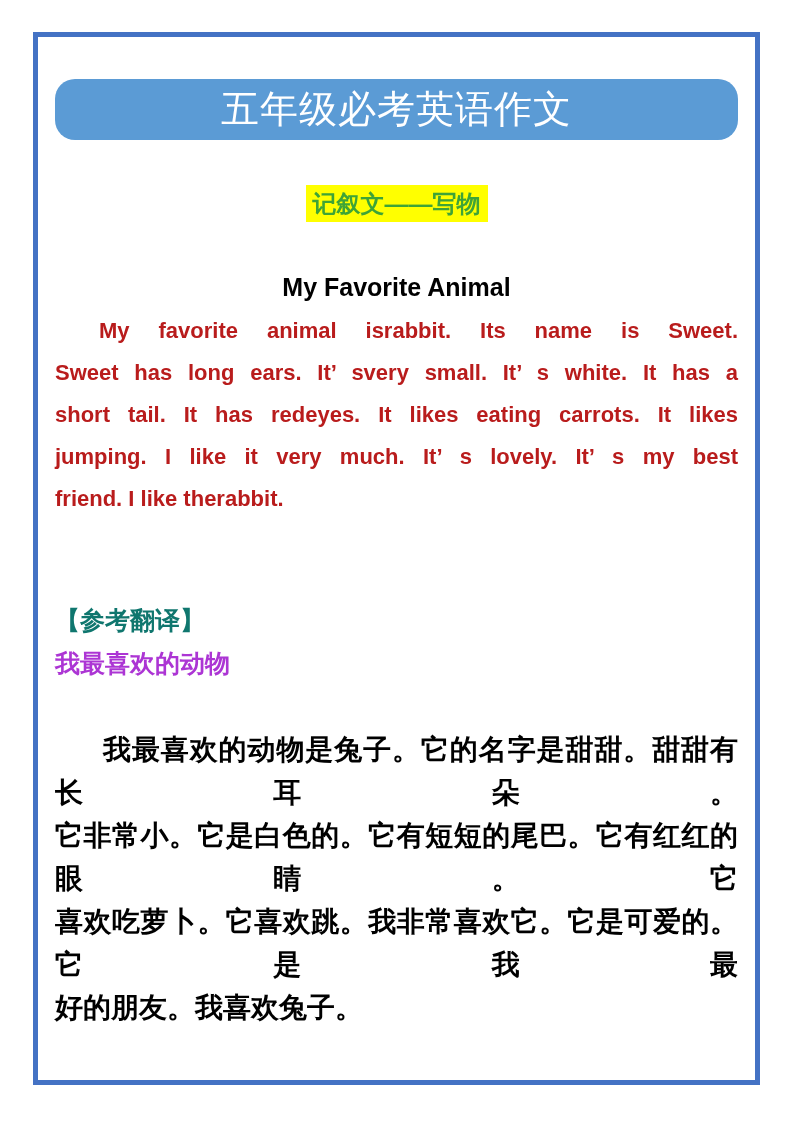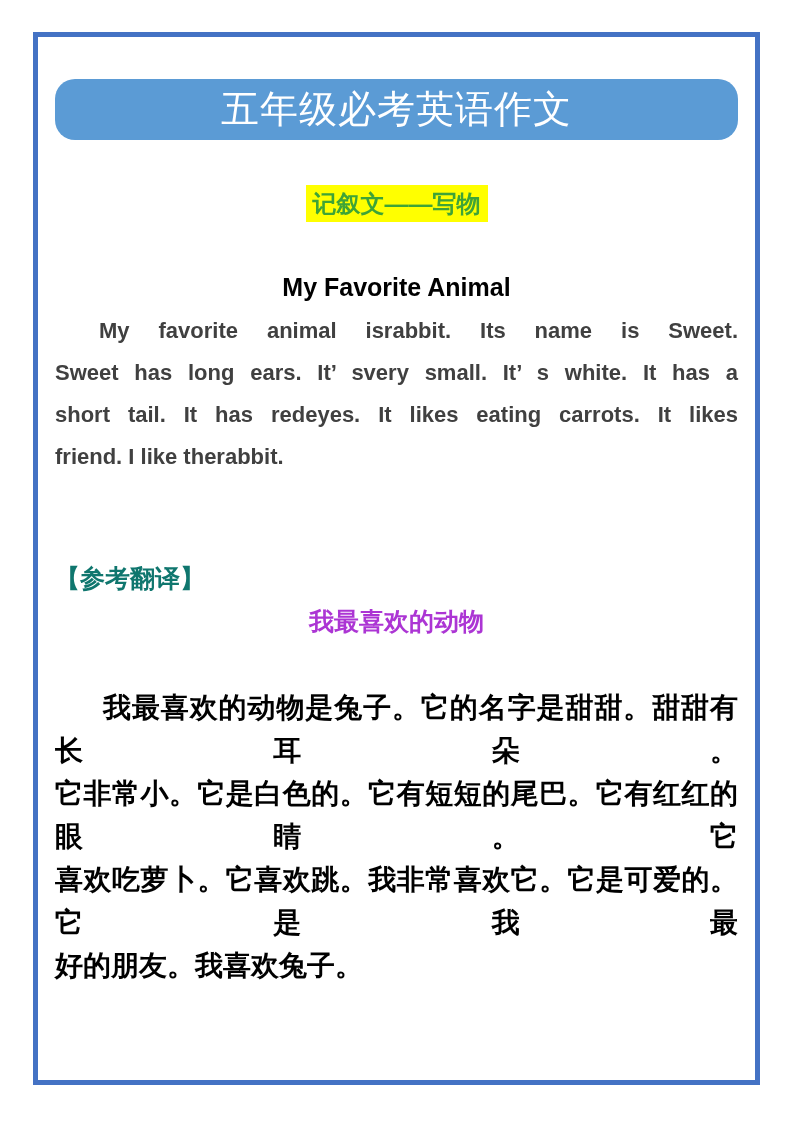--- a/index.html
+++ b/index.html
@@ -73,21 +73,21 @@
   }
   .ref-label {
     margin-top: 85px;
     font-weight: bold;
     font-size: 25px;
     line-height: 30px;
     text-align: left;
   }
   .zh-title {
     margin-top: 13px;
-    text-align: center;
+    text-align: left;
     font-weight: bold;
     font-size: 25px;
     line-height: 30px;
   }
   .zh-para {
     margin-top: 50px;
     font-size: 28px;
   }
   .zh-para .line {
     line-height: 43px;
@@ -105,24 +105,25 @@
     <div class="banner" style="background-color: rgb(91, 155, 213); color: rgb(255, 255, 255); border-radius: 20px;">
       <span>五年级必考英语作文</span>
     </div>
 
     <div class="subtitle-row">
       <span class="subtitle" style="color: rgb(62, 164, 55); background-color: rgb(255, 255, 0);">记叙文——写物</span>
     </div>
 
     <div class="en-title" style="color: #000000;">My Favorite Animal</div>
 
-    <div class="para en-para" style="color: #404040;">
+    <div class="para en-para" style="color: #b91c1c;">
         <div class="line">My favorite animal israbbit. Its name is Sweet.</div>
         <div class="line">Sweet has long ears. It’ svery small. It’ s white. It has a</div>
         <div class="line">short tail. It has redeyes. It likes eating carrots. It likes</div>
+        <div class="line">jumping. I like it very much. It’ s lovely. It’ s my best</div>
         <div class="line">friend. I like therabbit.</div>
       </div>
 
     <div class="ref-label" style="color: #0f766e;">【参考翻译】</div>
 
     <div class="zh-title" style="color: rgb(172, 53, 212);">我最喜欢的动物</div>
 
     <div class="para zh-para" style="color: rgb(0, 0, 0);">
         <div class="line">我最喜欢的动物是兔子。它的名字是甜甜。甜甜有长耳朵。</div>
         <div class="line">它非常小。它是白色的。它有短短的尾巴。它有红红的眼睛。它</div>

